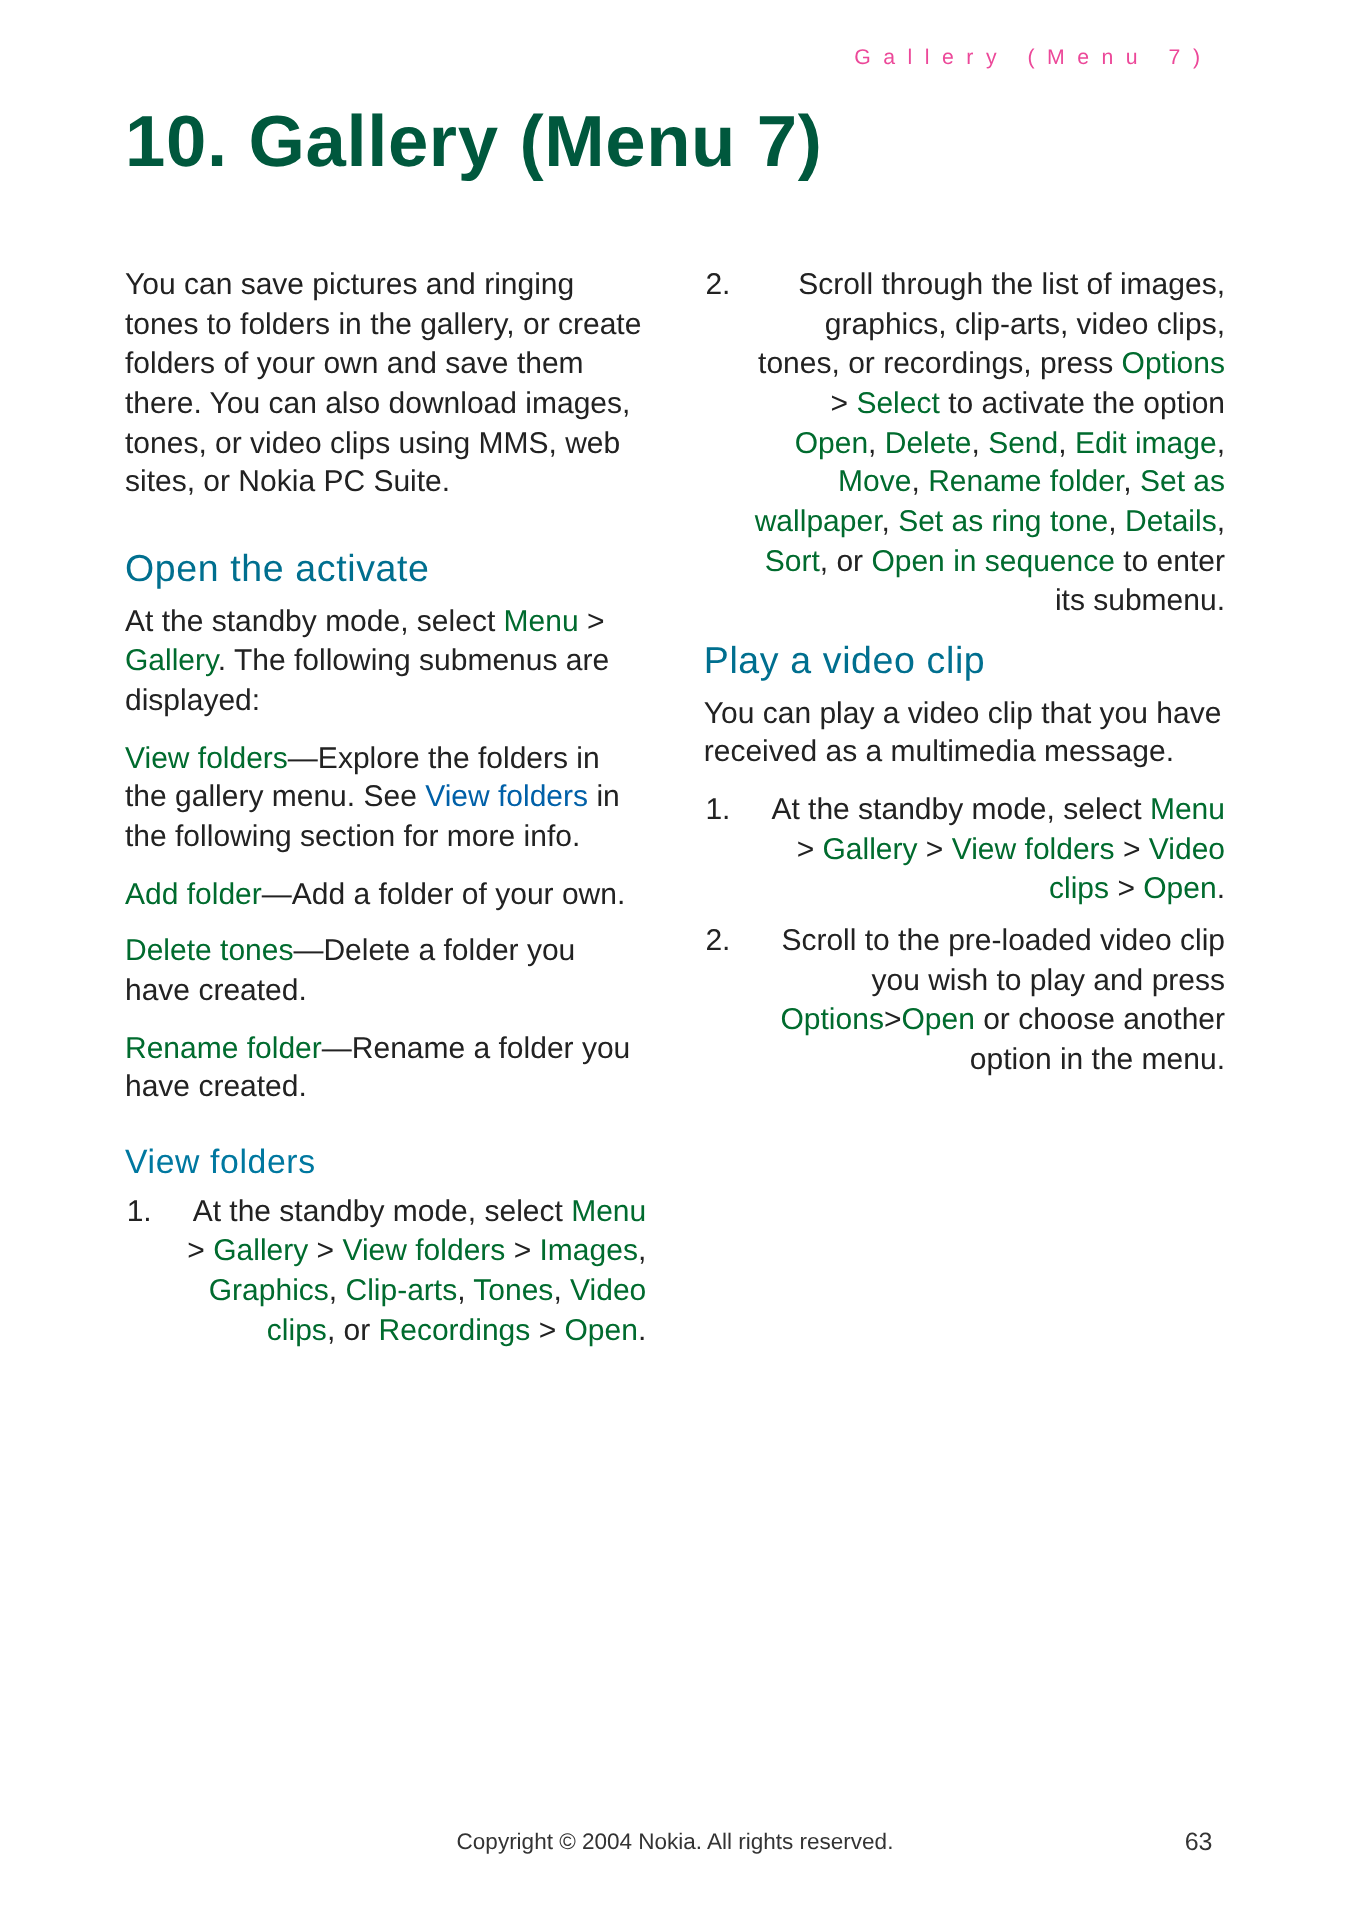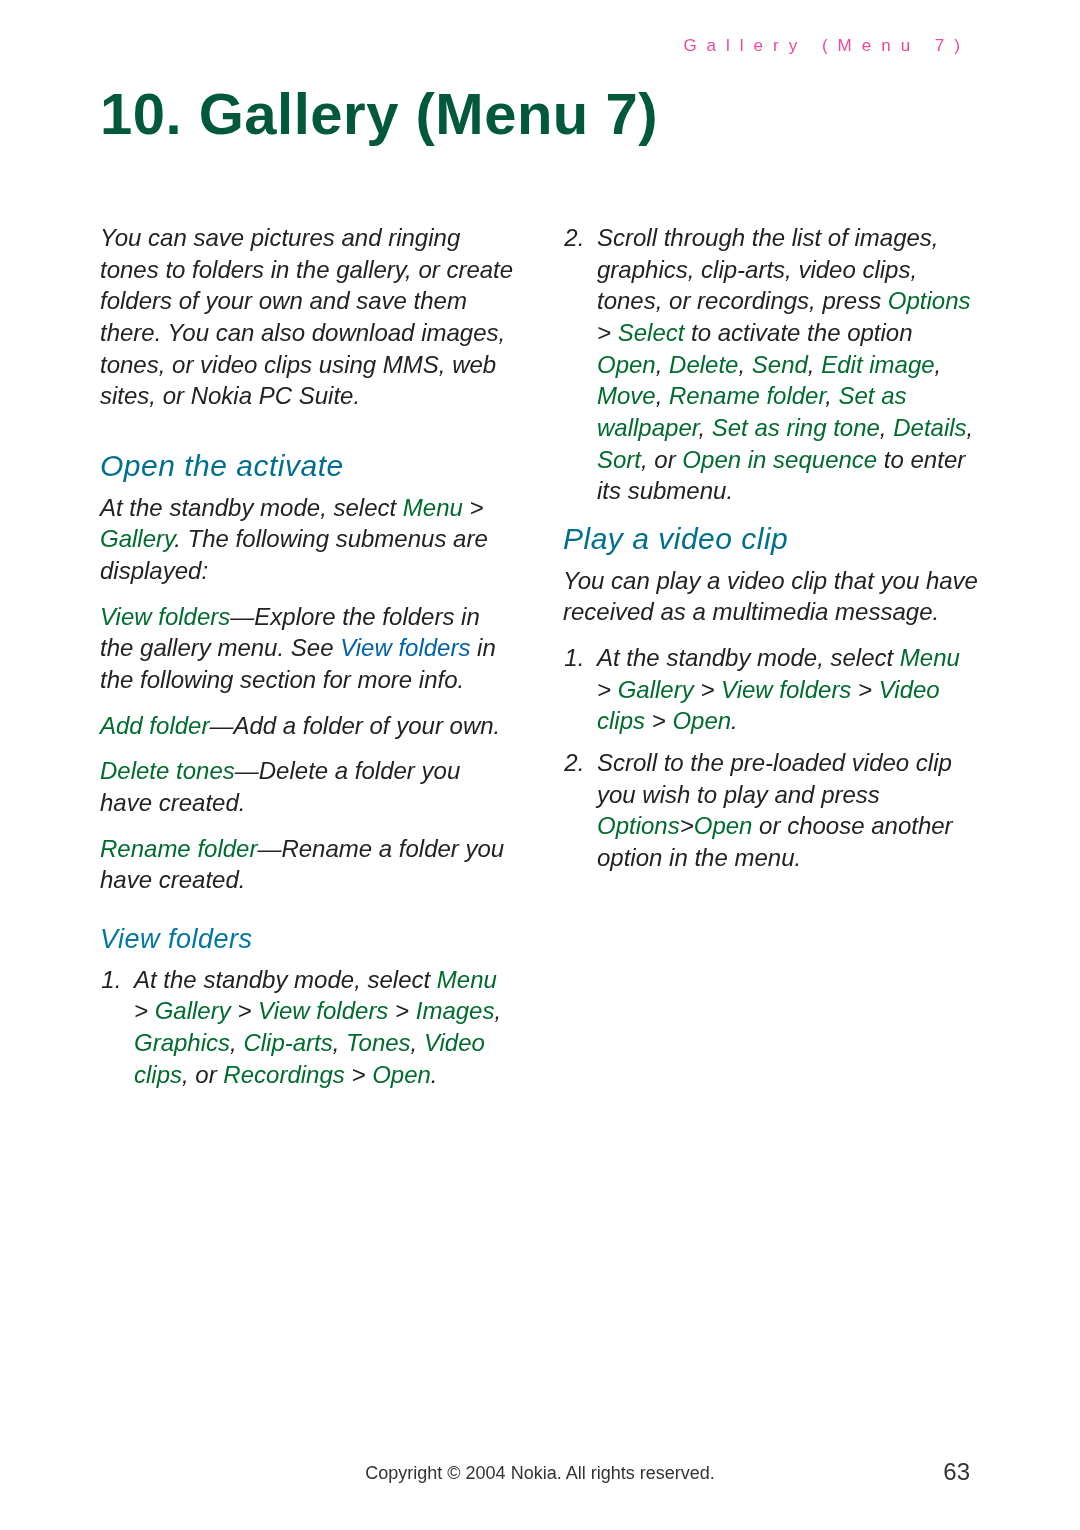--- a/index.html
+++ b/index.html
@@ -26,26 +26,25 @@
     position: absolute;
     top: 80px;
     left: 100px;
     font-size: 58px;
     font-weight: bold;
     color: #00583d;
     letter-spacing: 0.5px;
   }
   .columns {
     position: absolute;
-    top: 222px;
+    top: 212px;
     left: 100px;
     width: 880px;
     display: flex;
     gap: 46px;
-    font-style: italic;
   }
   .col {
     width: 425px;
     font-size: 24px;
     line-height: 1.32;
   }
   .intro { margin-bottom: 34px; }
   h2.section {
     color: #006f8f;
     font-weight: normal;
@@ -57,35 +56,35 @@
     color: #0078a0;
     font-weight: normal;
     font-size: 27px;
     margin: 26px 0 6px 0;
     letter-spacing: 0.5px;
   }
   .g { color: #006b2e; }
   .b { color: #0060a8; }
   p { margin: 0 0 14px 0; }
   ol { margin: 0 0 12px 0; padding-left: 28px; }
-  li { margin-bottom: 10px; padding-left: 6px; }
+  li { margin-bottom: 10px; padding-left: 6px; text-align: right; }
   .footer {
     position: absolute;
     bottom: 46px;
     left: 0;
     width: 1080px;
     text-align: center;
     font-size: 18px;
     color: #333;
   }
   .pagenum {
     position: absolute;
     bottom: 44px;
     right: 110px;
-    font-size: 24px;
+    font-size: 20px;
     color: #333;
   }
 </style>
 </head>
 <body>
 
 <div class="header">Gallery (Menu 7)</div>
 
 <div class="chapter-title">10. Gallery (Menu 7)</div>
 

